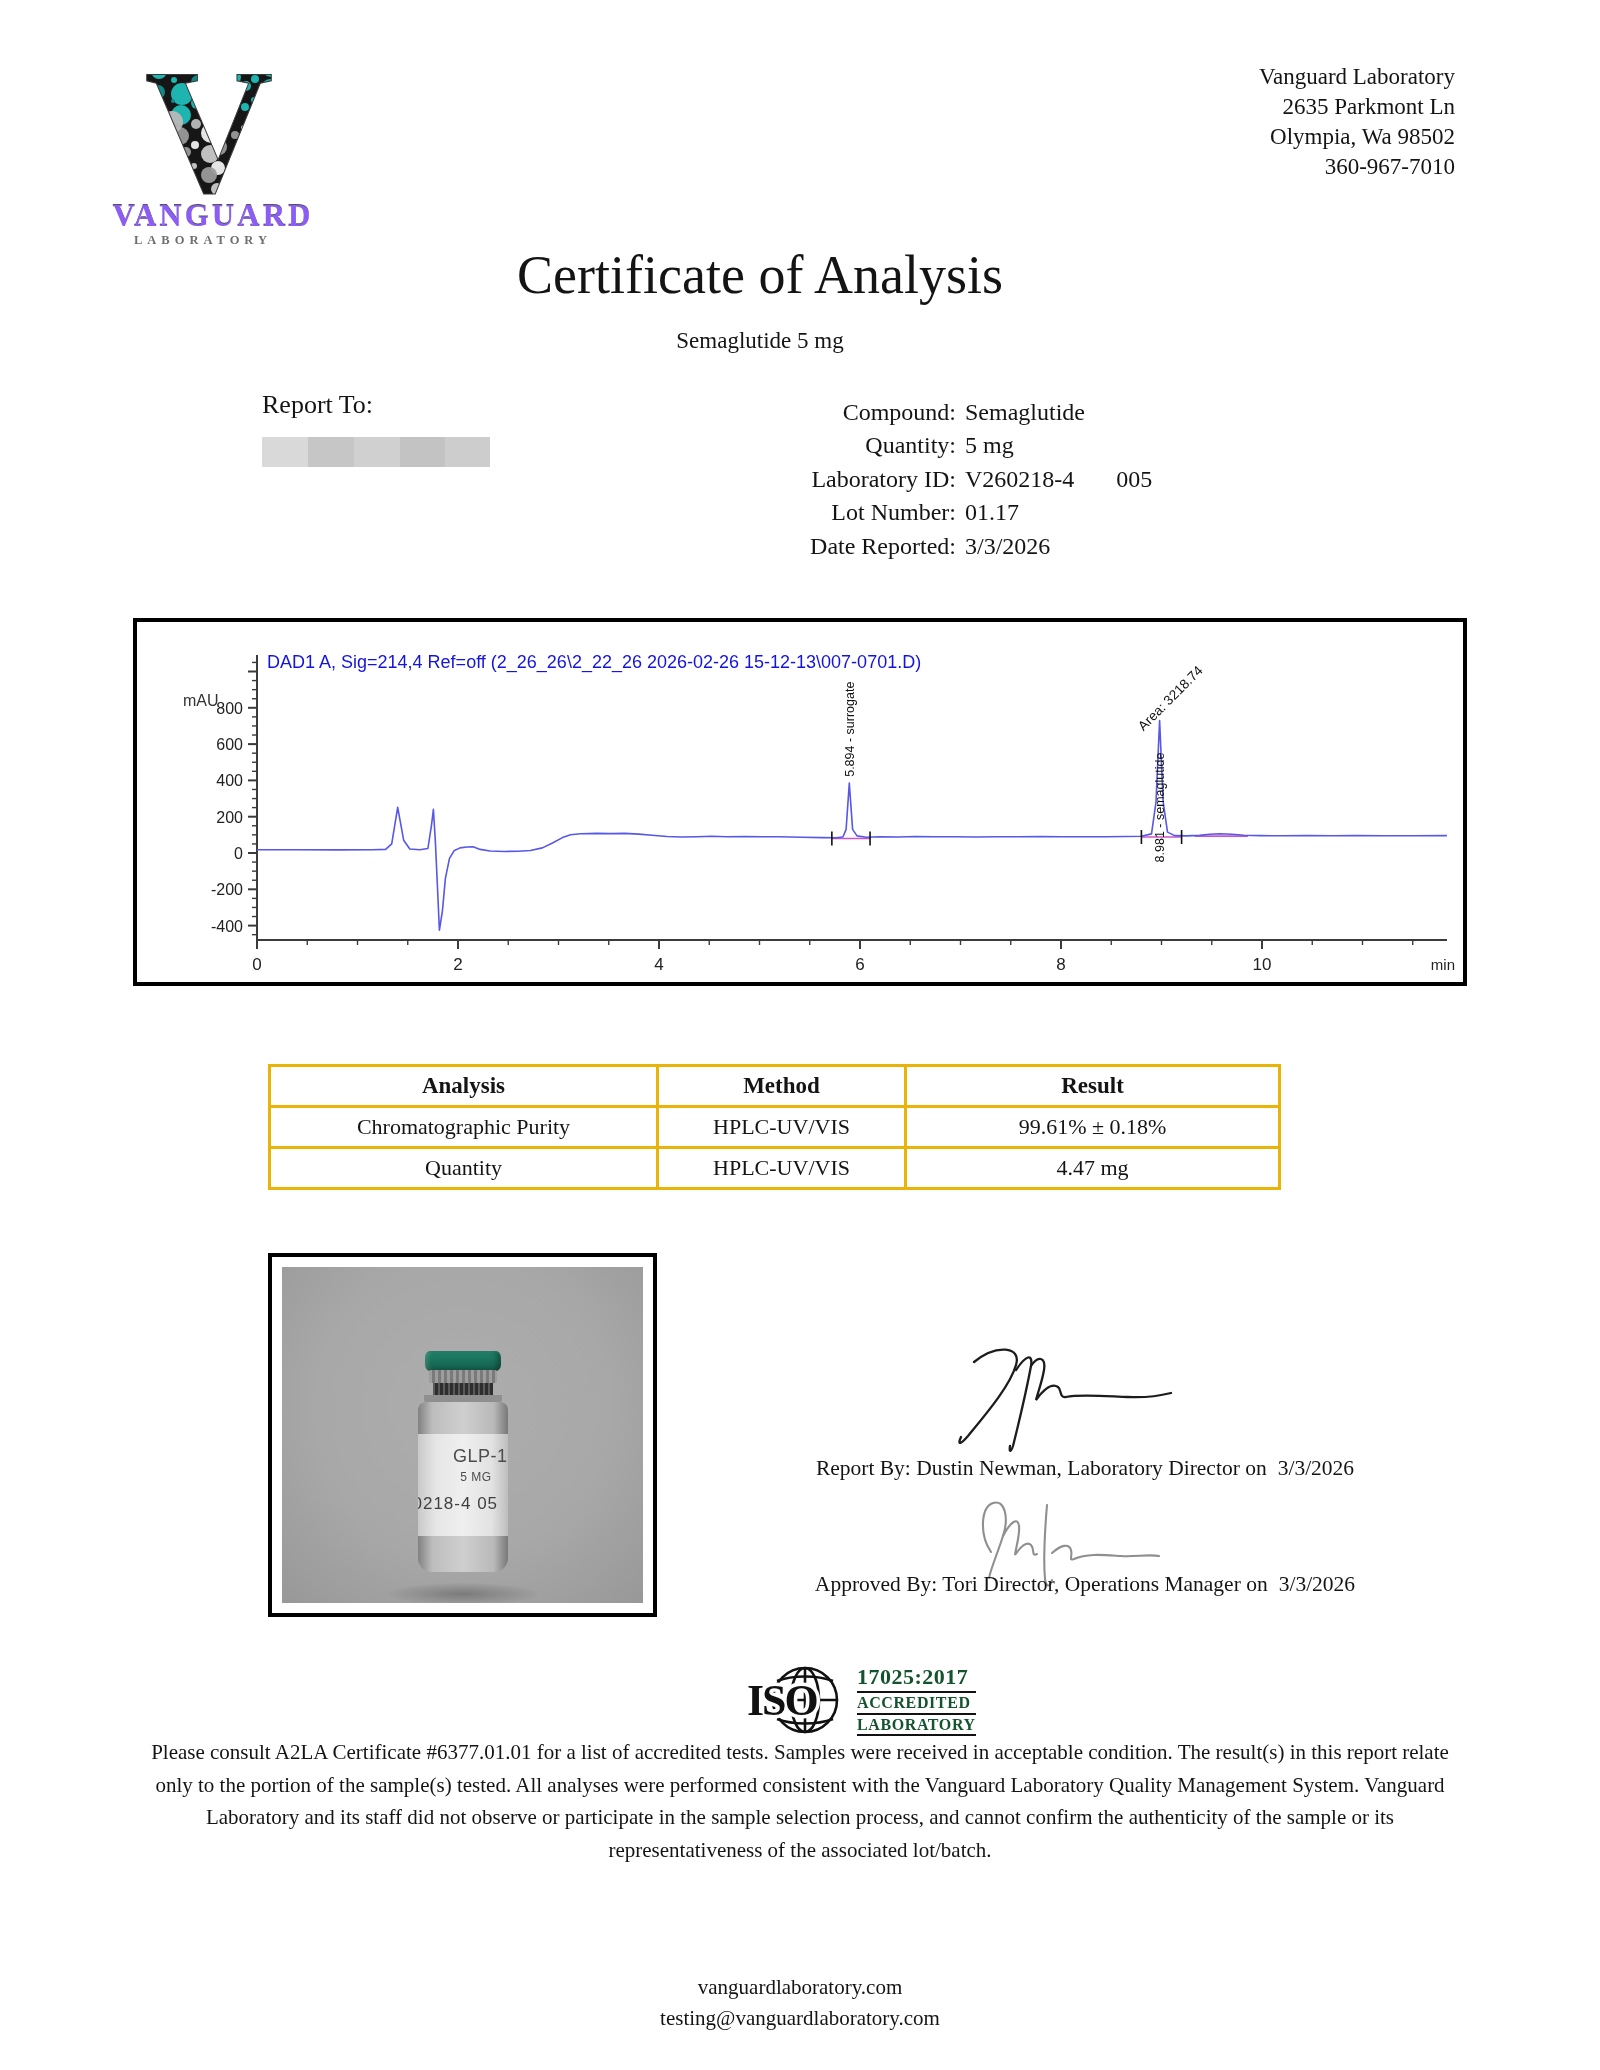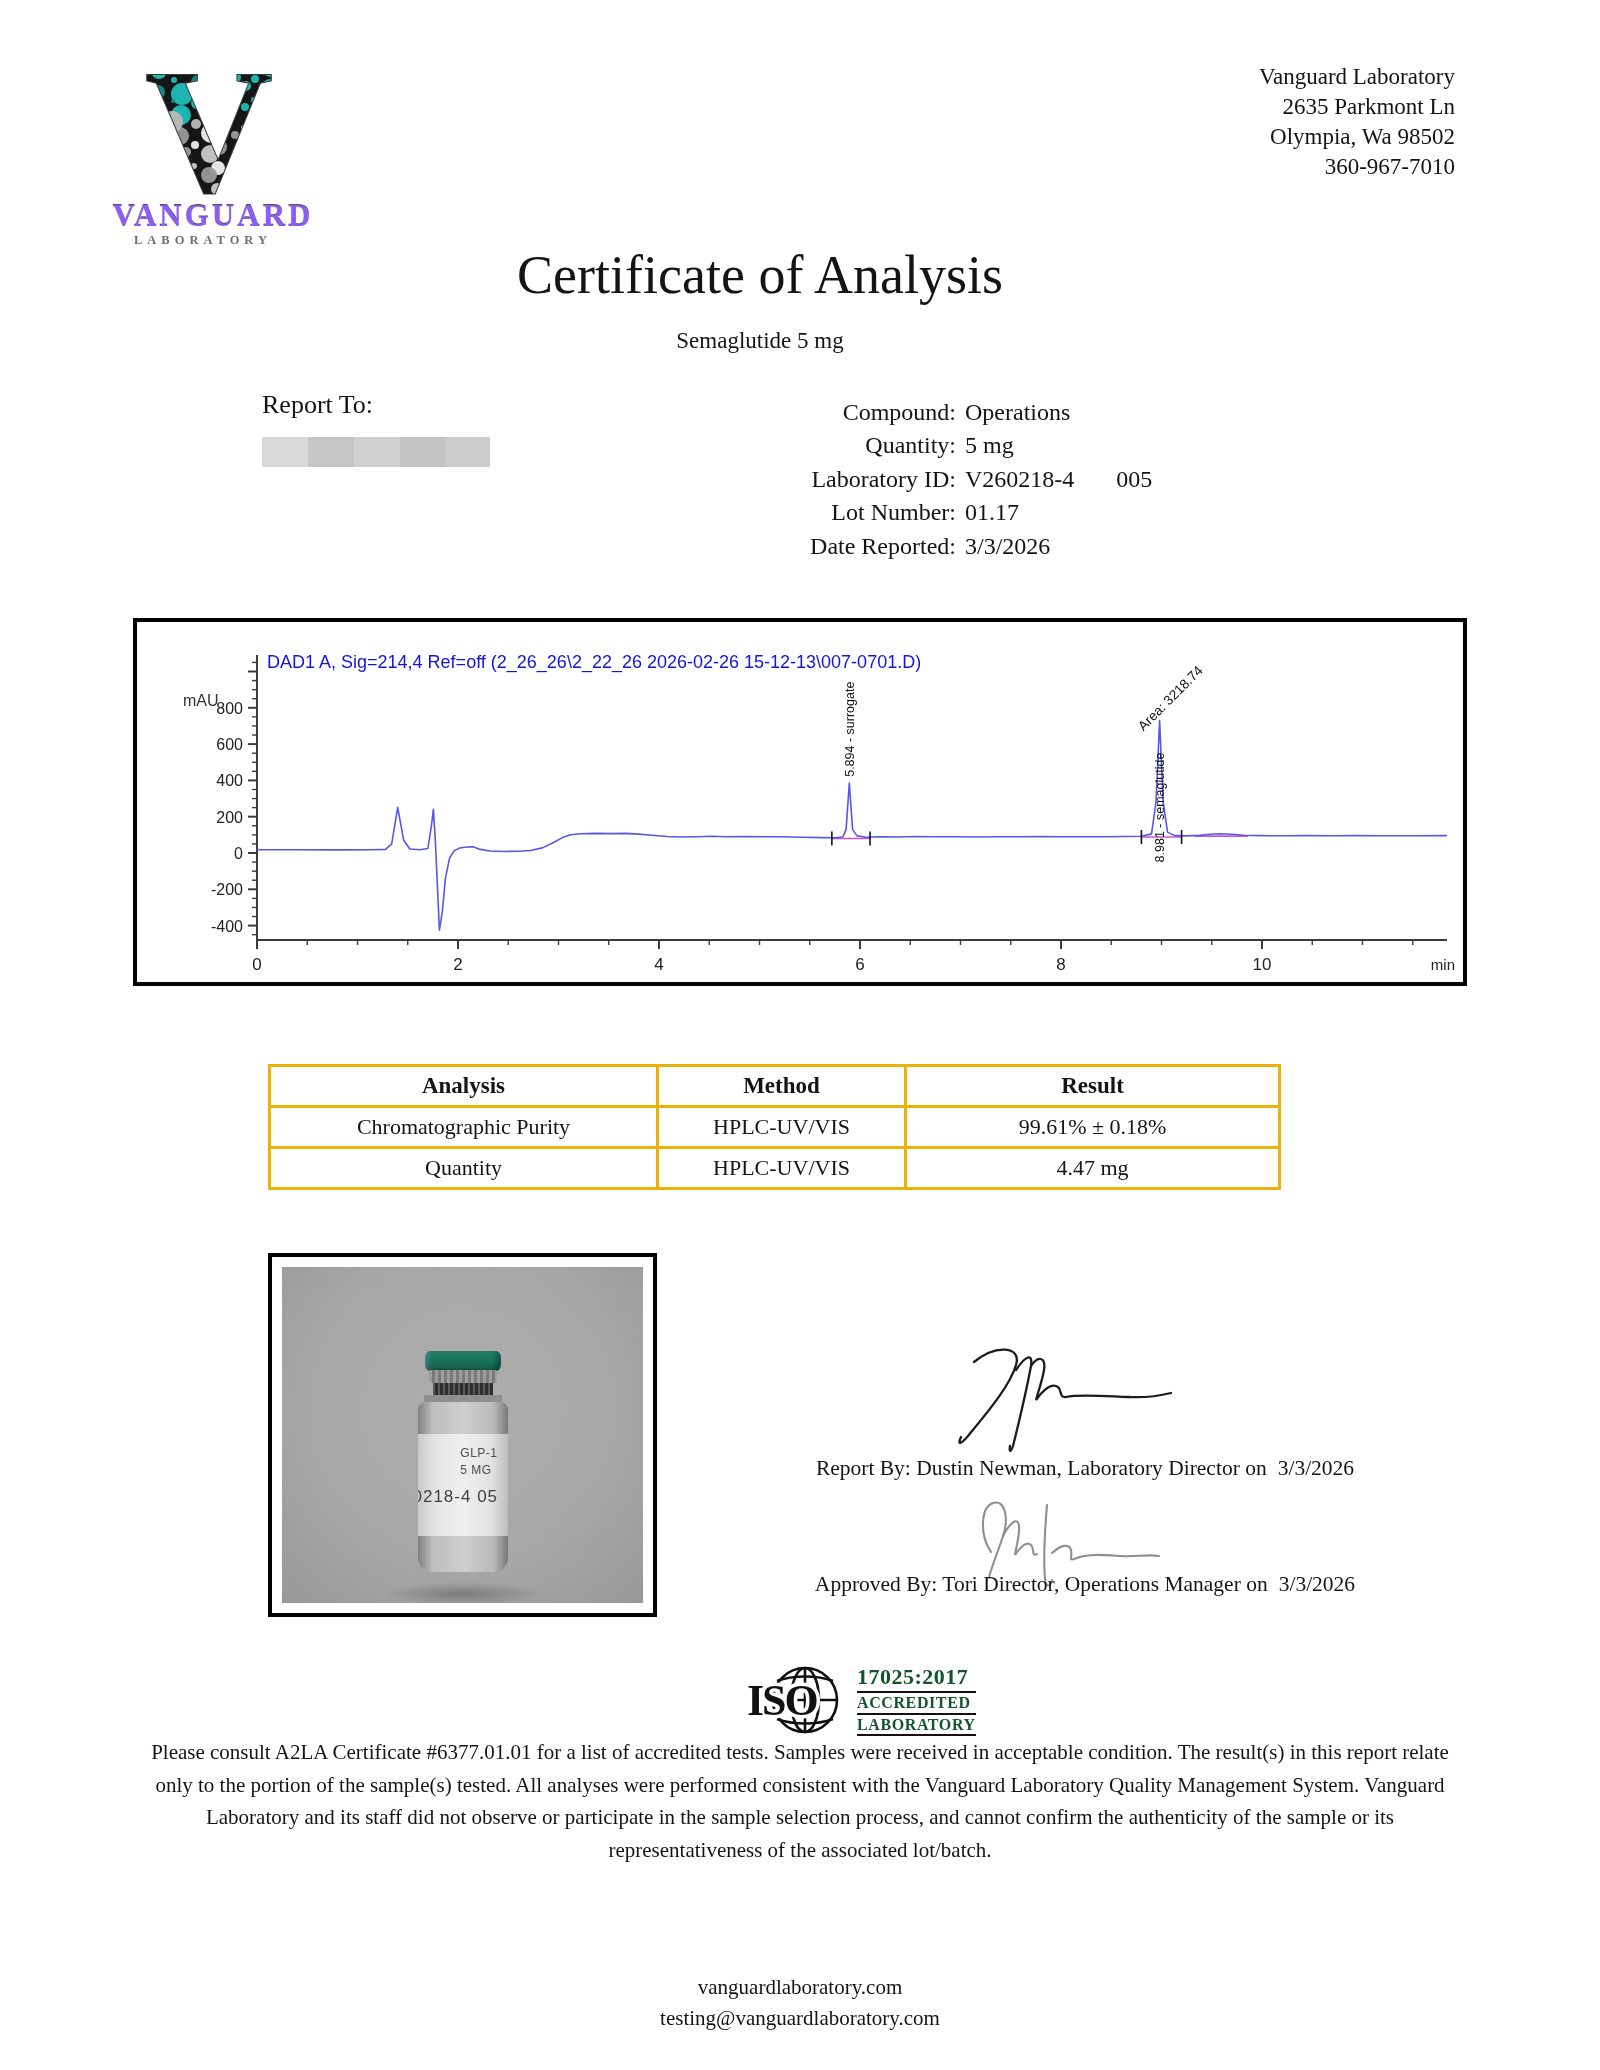--- a/index.html
+++ b/index.html
@@ -80,21 +80,21 @@
     border-radius:2px;}
   .vial-crimp{width:60px;height:12px;margin:0 auto;
     background:repeating-linear-gradient(90deg,#5a5a5a 0 2px,#2e2e2e 2px 5px);}
   .vial-shoulder{width:78px;height:8px;margin:0 auto;background:#8f8f8f;border-radius:0 0 4px 4px;}
   .vial-body{position:relative;width:90px;height:170px;margin:-1px auto 0;
     background:linear-gradient(90deg,#818181 0%,#bdbdbd 16%,#cfcfcf 50%,#b9b9b9 84%,#787878 100%);
     border-radius:8px 8px 14px 14px;}
   .vial-label{position:absolute;left:0;top:32px;width:100%;height:102px;
     background:linear-gradient(90deg,#c9c9c9 0%,#e6e6e6 20%,#efefef 50%,#e2e2e2 82%,#bdbdbd 100%);
     overflow:hidden;font-family:"Liberation Sans",sans-serif;color:#4c4c4c;}
-  .vl1{margin-top:12px;text-align:right;padding-right:10px;font-size:12px;letter-spacing:.5px;}
+  .vl1{margin-top:12px;text-align:right;font-size:18px;letter-spacing:.5px;}
   .vl2{text-align:right;padding-right:16px;font-size:12px;margin-top:3px;letter-spacing:.5px;}
   .vl3{margin-top:10px;font-size:17px;white-space:nowrap;margin-left:-5px;letter-spacing:1px;color:#3f3f3f;}
   .vial-shadow{position:absolute;left:50%;top:316px;transform:translateX(-50%);
     width:150px;height:22px;border-radius:50%;
     background:radial-gradient(ellipse,rgba(90,90,90,.55) 0%,rgba(120,120,120,.25) 55%,rgba(168,168,168,0) 75%);}
 
   
   .sig1{position:absolute;left:928px;top:1338px;}
   .sig2{position:absolute;left:955px;top:1494px;}
   .sign-caption{position:absolute;left:700px;width:770px;text-align:center;font-size:21.5px;}
@@ -234,21 +234,21 @@
   <span style="width:46px;background:#d9d9d9;"></span>
   <span style="width:46px;background:#c6c6c6;"></span>
   <span style="width:46px;background:#d0d0d0;"></span>
   <span style="width:45px;background:#c3c3c3;"></span>
   <span style="width:45px;background:#cdcdcd;"></span>
 </div>
 
 <div class="info-block">
   <div class="info-row">
     <span class="info-label">Compound:</span>
-    <span class="info-value">Operations</span>
+    <span class="info-value">Semaglutide</span>
   </div>
   <div class="info-row">
     <span class="info-label">Quantity:</span>
     <span class="info-value">5 mg</span>
   </div>
   <div class="info-row">
     <span class="info-label">Laboratory ID:</span>
     <span class="info-value"><span>V260218-4</span><span class="v2">005</span></span>
   </div>
   <div class="info-row">

